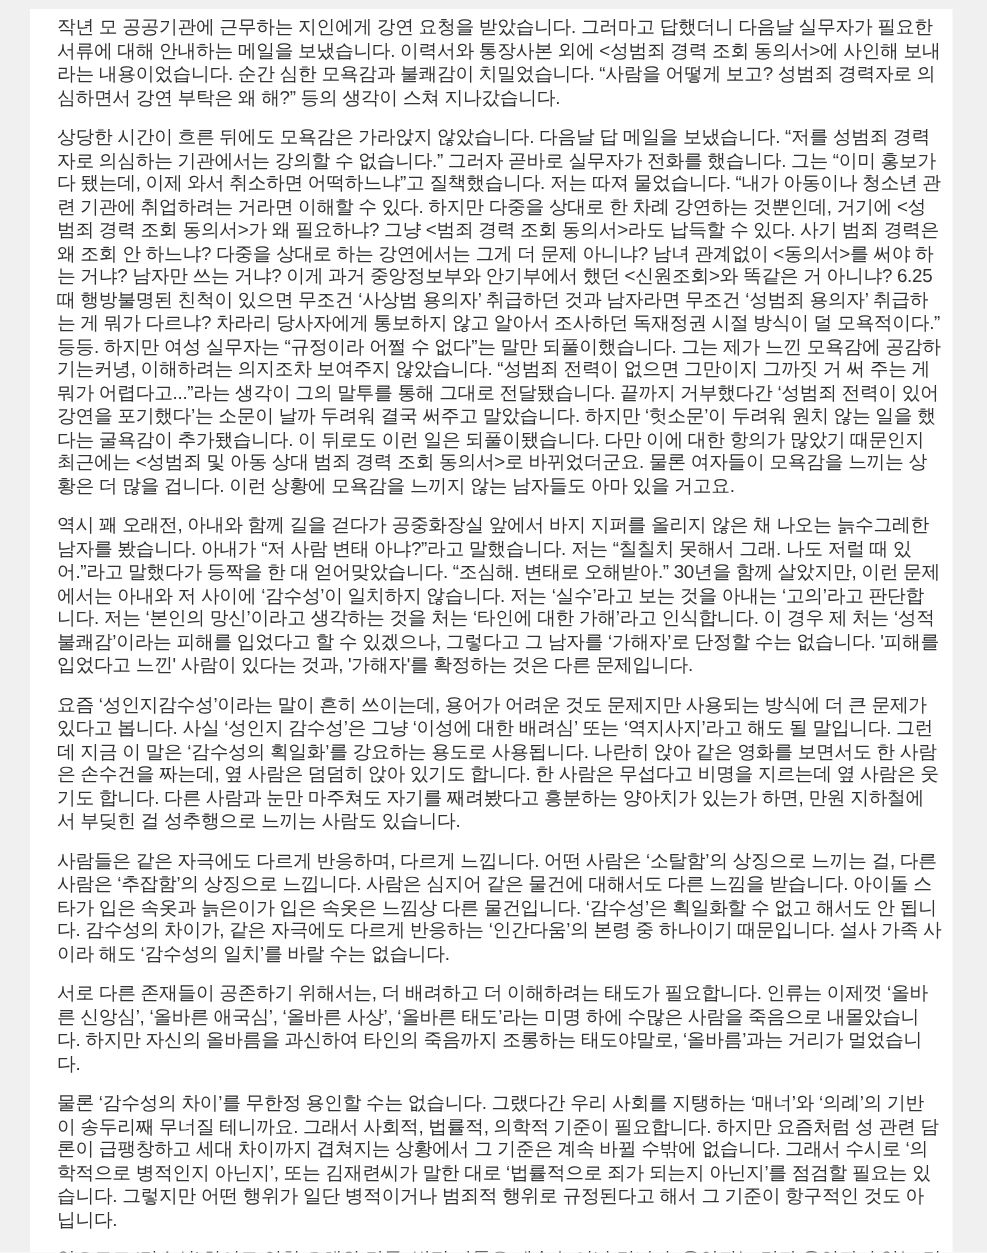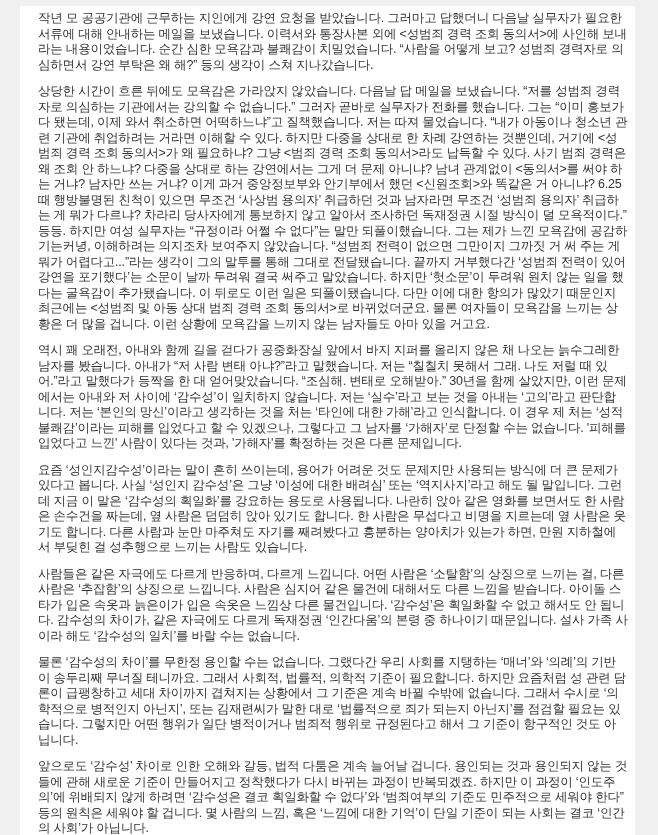--- a/index.html
+++ b/index.html
@@ -44,18 +44,19 @@
 </head>
 <body>
 
 <div class="viewport">
   <div class="content-panel">
     <div class="article">
       <p>작년 모 공공기관에 근무하는 지인에게 강연 요청을 받았습니다. 그러마고 답했더니 다음날 실무자가 필요한 서류에 대해 안내하는 메일을 보냈습니다. 이력서와 통장사본 외에 &lt;성범죄 경력 조회 동의서&gt;에 사인해 보내라는 내용이었습니다. 순간 심한 모욕감과 불쾌감이 치밀었습니다. “사람을 어떻게 보고? 성범죄 경력자로 의심하면서 강연 부탁은 왜 해?” 등의 생각이 스쳐 지나갔습니다.</p>
       <p>상당한 시간이 흐른 뒤에도 모욕감은 가라앉지 않았습니다. 다음날 답 메일을 보냈습니다. “저를 성범죄 경력자로 의심하는 기관에서는 강의할 수 없습니다.” 그러자 곧바로 실무자가 전화를 했습니다. 그는 “이미 홍보가 다 됐는데, 이제 와서 취소하면 어떡하느냐”고 질책했습니다. 저는 따져 물었습니다. “내가 아동이나 청소년 관련 기관에 취업하려는 거라면 이해할 수 있다. 하지만 다중을 상대로 한 차례 강연하는 것뿐인데, 거기에 &lt;성범죄 경력 조회 동의서&gt;가 왜 필요하냐? 그냥 &lt;범죄 경력 조회 동의서&gt;라도 납득할 수 있다. 사기 범죄 경력은 왜 조회 안 하느냐? 다중을 상대로 하는 강연에서는 그게 더 문제 아니냐? 남녀 관계없이 &lt;동의서&gt;를 써야 하는 거냐? 남자만 쓰는 거냐? 이게 과거 중앙정보부와 안기부에서 했던 &lt;신원조회&gt;와 똑같은 거 아니냐? 6.25 때 행방불명된 친척이 있으면 무조건 ‘사상범 용의자’ 취급하던 것과 남자라면 무조건 ‘성범죄 용의자’ 취급하는 게 뭐가 다르냐? 차라리 당사자에게 통보하지 않고 알아서 조사하던 독재정권 시절 방식이 덜 모욕적이다.” 등등. 하지만 여성 실무자는 “규정이라 어쩔 수 없다”는 말만 되풀이했습니다. 그는 제가 느낀 모욕감에 공감하기는커녕, 이해하려는 의지조차 보여주지 않았습니다. “성범죄 전력이 없으면 그만이지 그까짓 거 써 주는 게 뭐가 어렵다고...”라는 생각이 그의 말투를 통해 그대로 전달됐습니다. 끝까지 거부했다간 ‘성범죄 전력이 있어 강연을 포기했다’는 소문이 날까 두려워 결국 써주고 말았습니다. 하지만 ‘헛소문’이 두려워 원치 않는 일을 했다는 굴욕감이 추가됐습니다. 이 뒤로도 이런 일은 되풀이됐습니다. 다만 이에 대한 항의가 많았기 때문인지 최근에는 &lt;성범죄 및 아동 상대 범죄 경력 조회 동의서&gt;로 바뀌었더군요. 물론 여자들이 모욕감을 느끼는 상황은 더 많을 겁니다. 이런 상황에 모욕감을 느끼지 않는 남자들도 아마 있을 거고요.</p>
       <p>역시 꽤 오래전, 아내와 함께 길을 걷다가 공중화장실 앞에서 바지 지퍼를 올리지 않은 채 나오는 늙수그레한 남자를 봤습니다. 아내가 “저 사람 변태 아냐?”라고 말했습니다. 저는 “칠칠치 못해서 그래. 나도 저럴 때 있어.”라고 말했다가 등짝을 한 대 얻어맞았습니다. “조심해. 변태로 오해받아.” 30년을 함께 살았지만, 이런 문제에서는 아내와 저 사이에 ‘감수성’이 일치하지 않습니다. 저는 ‘실수’라고 보는 것을 아내는 ‘고의’라고 판단합니다. 저는 ‘본인의 망신’이라고 생각하는 것을 처는 ‘타인에 대한 가해’라고 인식합니다. 이 경우 제 처는 ‘성적 불쾌감’이라는 피해를 입었다고 할 수 있겠으나, 그렇다고 그 남자를 ‘가해자’로 단정할 수는 없습니다. '피해를 입었다고 느낀' 사람이 있다는 것과, '가해자'를 확정하는 것은 다른 문제입니다.</p>
       <p>요즘 ‘성인지감수성’이라는 말이 흔히 쓰이는데, 용어가 어려운 것도 문제지만 사용되는 방식에 더 큰 문제가 있다고 봅니다. 사실 ‘성인지 감수성’은 그냥 ‘이성에 대한 배려심’ 또는 ‘역지사지’라고 해도 될 말입니다. 그런데 지금 이 말은 ‘감수성의 획일화’를 강요하는 용도로 사용됩니다. 나란히 앉아 같은 영화를 보면서도 한 사람은 손수건을 짜는데, 옆 사람은 덤덤히 앉아 있기도 합니다. 한 사람은 무섭다고 비명을 지르는데 옆 사람은 웃기도 합니다. 다른 사람과 눈만 마주쳐도 자기를 째려봤다고 흥분하는 양아치가 있는가 하면, 만원 지하철에서 부딪힌 걸 성추행으로 느끼는 사람도 있습니다.</p>
-      <p>사람들은 같은 자극에도 다르게 반응하며, 다르게 느낍니다. 어떤 사람은 ‘소탈함’의 상징으로 느끼는 걸, 다른 사람은 ‘추잡함’의 상징으로 느낍니다. 사람은 심지어 같은 물건에 대해서도 다른 느낌을 받습니다. 아이돌 스타가 입은 속옷과 늙은이가 입은 속옷은 느낌상 다른 물건입니다. ‘감수성’은 획일화할 수 없고 해서도 안 됩니다. 감수성의 차이가, 같은 자극에도 다르게 독재정권 ‘인간다움’의 본령 중 하나이기 때문입니다. 설사 가족 사이라 해도 ‘감수성의 일치’를 바랄 수는 없습니다.</p>
+      <p>사람들은 같은 자극에도 다르게 반응하며, 다르게 느낍니다. 어떤 사람은 ‘소탈함’의 상징으로 느끼는 걸, 다른 사람은 ‘추잡함’의 상징으로 느낍니다. 사람은 심지어 같은 물건에 대해서도 다른 느낌을 받습니다. 아이돌 스타가 입은 속옷과 늙은이가 입은 속옷은 느낌상 다른 물건입니다. ‘감수성’은 획일화할 수 없고 해서도 안 됩니다. 감수성의 차이가, 같은 자극에도 다르게 반응하는 ‘인간다움’의 본령 중 하나이기 때문입니다. 설사 가족 사이라 해도 ‘감수성의 일치’를 바랄 수는 없습니다.</p>
+      <p>서로 다른 존재들이 공존하기 위해서는, 더 배려하고 더 이해하려는 태도가 필요합니다. 인류는 이제껏 ‘올바른 신앙심’, ‘올바른 애국심’, ‘올바른 사상’, ‘올바른 태도’라는 미명 하에 수많은 사람을 죽음으로 내몰았습니다. 하지만 자신의 올바름을 과신하여 타인의 죽음까지 조롱하는 태도야말로, ‘올바름’과는 거리가 멀었습니다.</p>
       <p>물론 ‘감수성의 차이’를 무한정 용인할 수는 없습니다. 그랬다간 우리 사회를 지탱하는 ‘매너’와 ‘의례’의 기반이 송두리째 무너질 테니까요. 그래서 사회적, 법률적, 의학적 기준이 필요합니다. 하지만 요즘처럼 성 관련 담론이 급팽창하고 세대 차이까지 겹쳐지는 상황에서 그 기준은 계속 바뀔 수밖에 없습니다. 그래서 수시로 ‘의학적으로 병적인지 아닌지’, 또는 김재련씨가 말한 대로 ‘법률적으로 죄가 되는지 아닌지’를 점검할 필요는 있습니다. 그렇지만 어떤 행위가 일단 병적이거나 범죄적 행위로 규정된다고 해서 그 기준이 항구적인 것도 아닙니다.</p>
       <p>앞으로도 ‘감수성’ 차이로 인한 오해와 갈등, 법적 다툼은 계속 늘어날 겁니다. 용인되는 것과 용인되지 않는 것들에 관해 새로운 기준이 만들어지고 정착했다가 다시 바뀌는 과정이 반복되겠죠. 하지만 이 과정이 ‘인도주의’에 위배되지 않게 하려면 ‘감수성은 결코 획일화할 수 없다’와 ‘범죄여부의 기준도 민주적으로 세워야 한다” 등의 원칙은 세워야 할 겁니다. 몇 사람의 느낌, 혹은 ‘느낌에 대한 기억’이 단일 기준이 되는 사회는 결코 ‘인간의 사회’가 아닙니다.</p>
     </div>
   </div>
 </div>
 
 </body></html>

